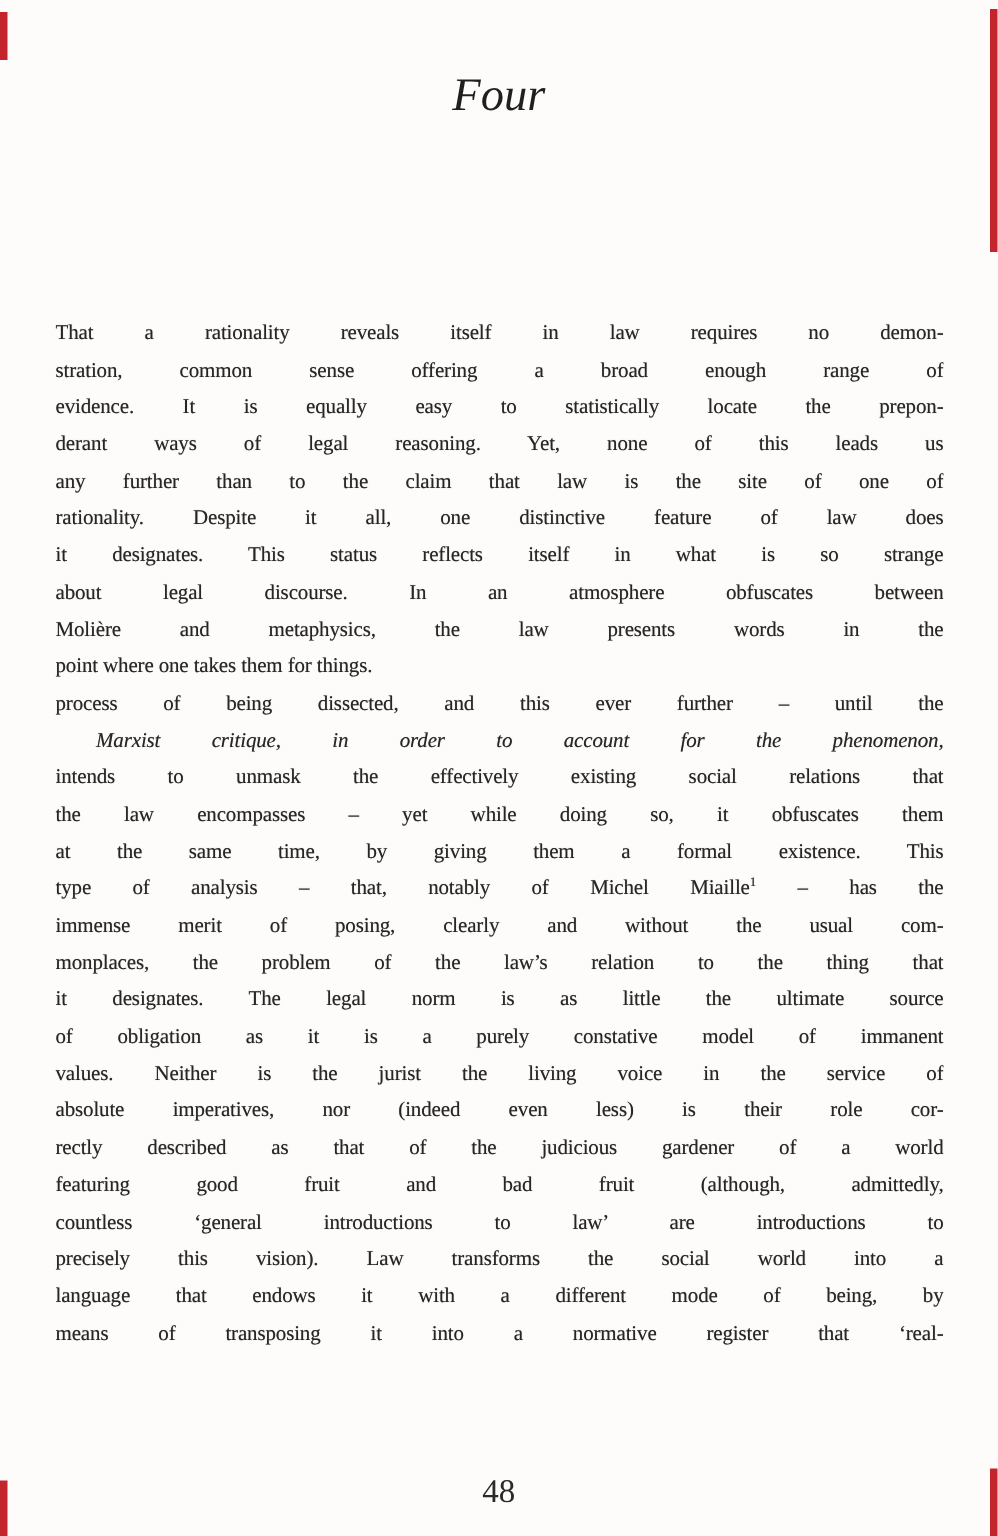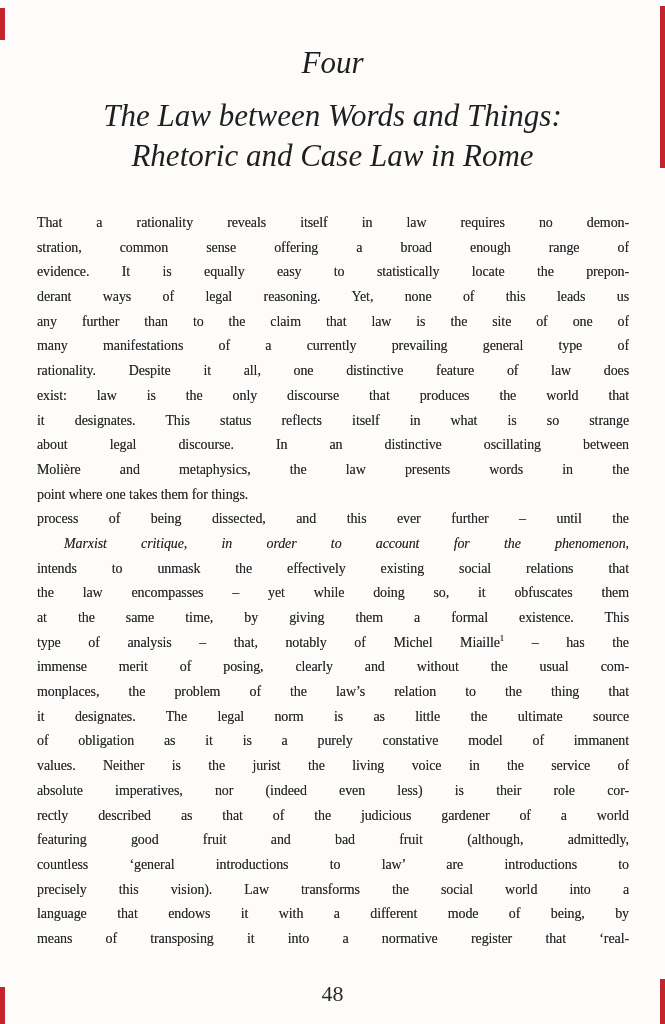--- a/index.html
+++ b/index.html
@@ -87,36 +87,30 @@
 
 <div class="page">
 
   <div class="edge edge-tl"></div>
   <div class="edge edge-bl"></div>
   <div class="edge edge-tr"></div>
   <div class="edge edge-br"></div>
 
   <div class="chapter-number">Four</div>
 
-  <div class="book-title">
-    <div>The Law between Words and Things:</div>
-    <div>Rhetoric and Case Law in Rome</div>
-  </div>
 
   <div class="body-text">
     <div class="line">That a rationality reveals itself in law requires no demon-</div>
     <div class="line">stration, common sense offering a broad enough range of</div>
     <div class="line">evidence. It is equally easy to statistically locate the prepon-</div>
     <div class="line">derant ways of legal reasoning. Yet, none of this leads us</div>
     <div class="line">any further than to the claim that law is the site of one of</div>
-    <div class="line">many manifestations of a currently prevailing general type of</div>
     <div class="line">rationality. Despite it all, one distinctive feature of law does</div>
-    <div class="line">exist: law is the only discourse that produces the world that</div>
     <div class="line">it designates. This status reflects itself in what is so strange</div>
-    <div class="line">about legal discourse. In an distinctive oscillating between</div>
+    <div class="line">about legal discourse. In an atmosphere obfuscates between</div>
     <div class="line">Molière and metaphysics, the law presents words in the</div>
     <div class="line par-end">point where one takes them for things.</div>
     <div class="line">process of being dissected, and this ever further – until the</div>
 
     <div class="line indent">Marxist critique, in order to account for the phenomenon,</div>
     <div class="line">intends to unmask the effectively existing social relations that</div>
     <div class="line">the law encompasses – yet while doing so, it obfuscates them</div>
     <div class="line">at the same time, by giving them a formal existence. This</div>
 
     <div class="line"><span>type of analysis – that, notably of Michel Miaille</span><sup>1</sup><span> – has the</span></div>

